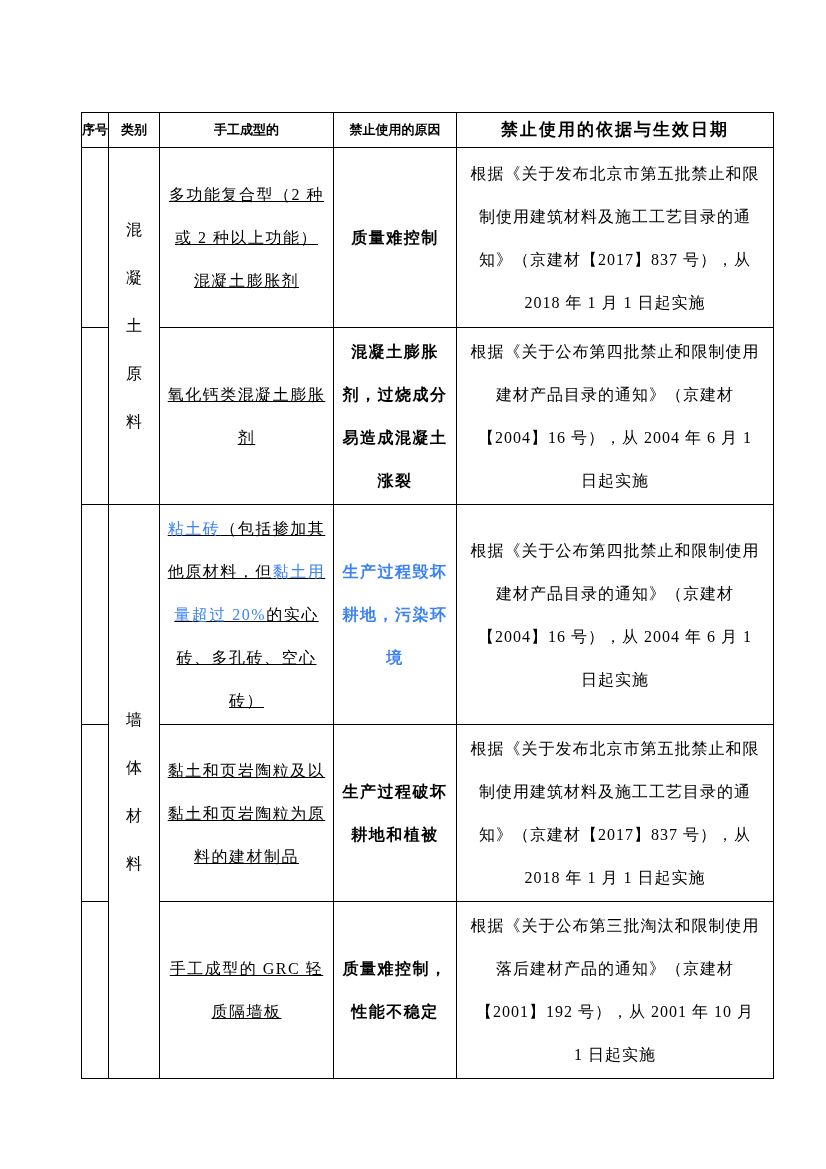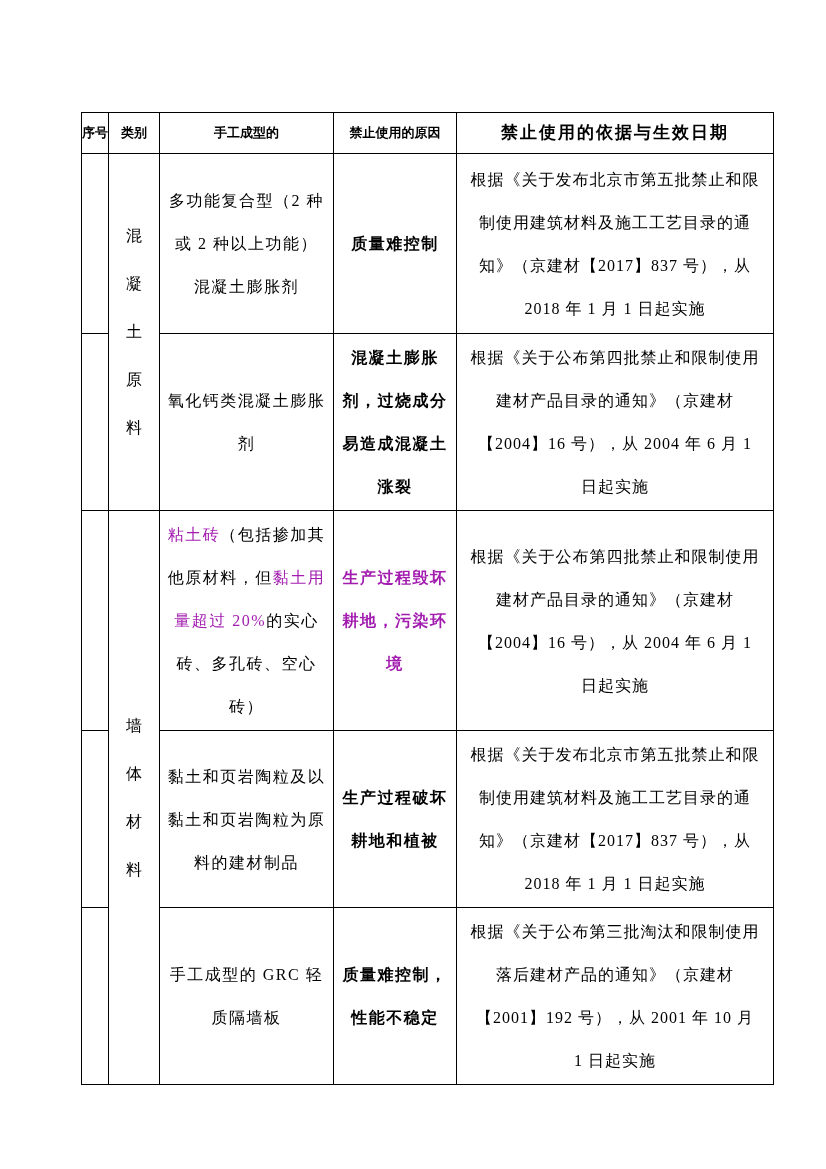--- a/index.html
+++ b/index.html
@@ -29,56 +29,56 @@
     width: 692px;
     border-collapse: collapse;
     table-layout: fixed;
   }
   .ban-table th, .ban-table td {
     border: 1px solid #000000;
     text-align: center;
     vertical-align: middle;
     overflow: hidden;
   }
-  .ban-table thead tr { height: 41px; }
+  .ban-table thead tr { height: 35px; }
   .ban-table th {
     font-size: 13px;
     font-weight: bold;
     line-height: 1.25;
     padding: 1px 0;
     letter-spacing: 0;
   }
   .ban-table th.h-basis {
     font-size: 17px;
     letter-spacing: 2px;
   }
   .ban-table td {
     font-size: 16px;
     line-height: 43px;
     letter-spacing: 1.5px;
     padding: 2px 6px;
   }
   td.col-no   { padding: 0; }
   td.col-cat  { padding: 0; }
-  td.col-mat  { padding: 2px 7px; }
+  td.col-mat  { padding: 2px 7px; text-decoration: underline; }
   td.col-reason { padding: 2px 3px; font-weight: bold; }
   td.col-basis  { padding: 2px 13px; letter-spacing: 1px; }
   tbody tr:nth-child(1) { height: 180px; }
   tbody tr:nth-child(2) { height: 175px; }
   tbody tr:nth-child(3) { height: 173px; }
   tbody tr:nth-child(4) { height: 174px; }
   tbody tr:nth-child(5) { height: 128px; }
   .vertical-label {
     width: 1.1em;
     margin: 0 auto;
     word-break: break-all;
     line-height: 48px;
     letter-spacing: 0;
   }
-  .red { color: #a21caf; text-align: right; }
+  .red { color: #3b82f6; text-align: right; }
 </style>
 </head>
 <body>
 
 <div class="page">
 
   <table class="ban-table">
     <colgroup>
       <col style="width:27px">
       <col style="width:51px">

